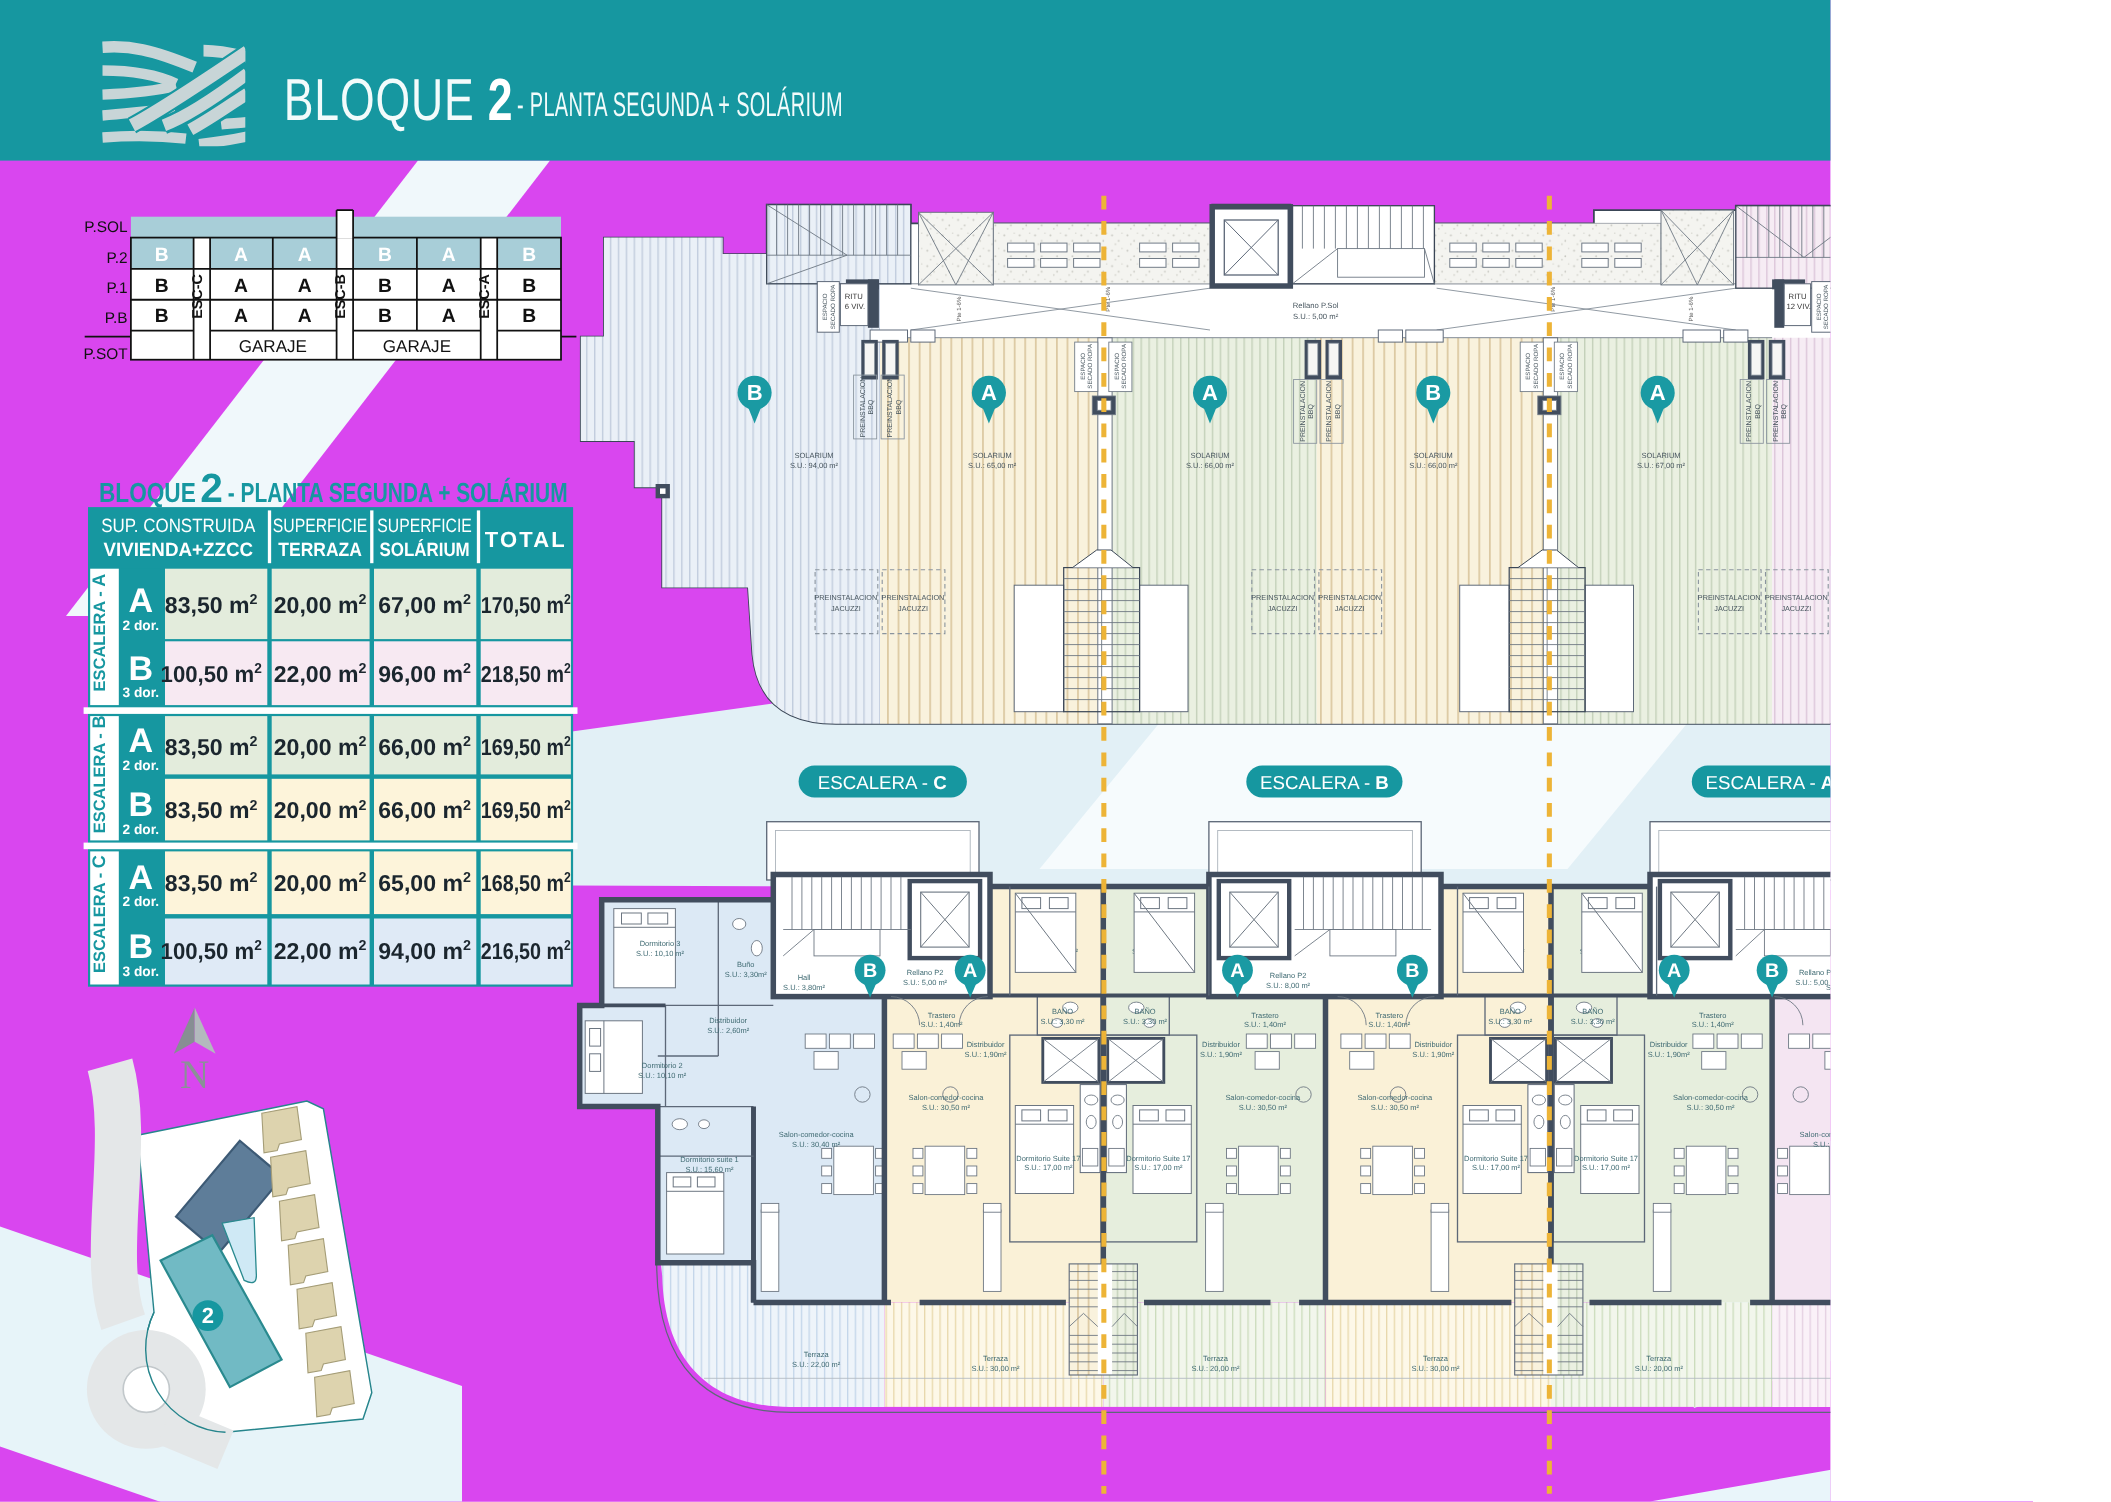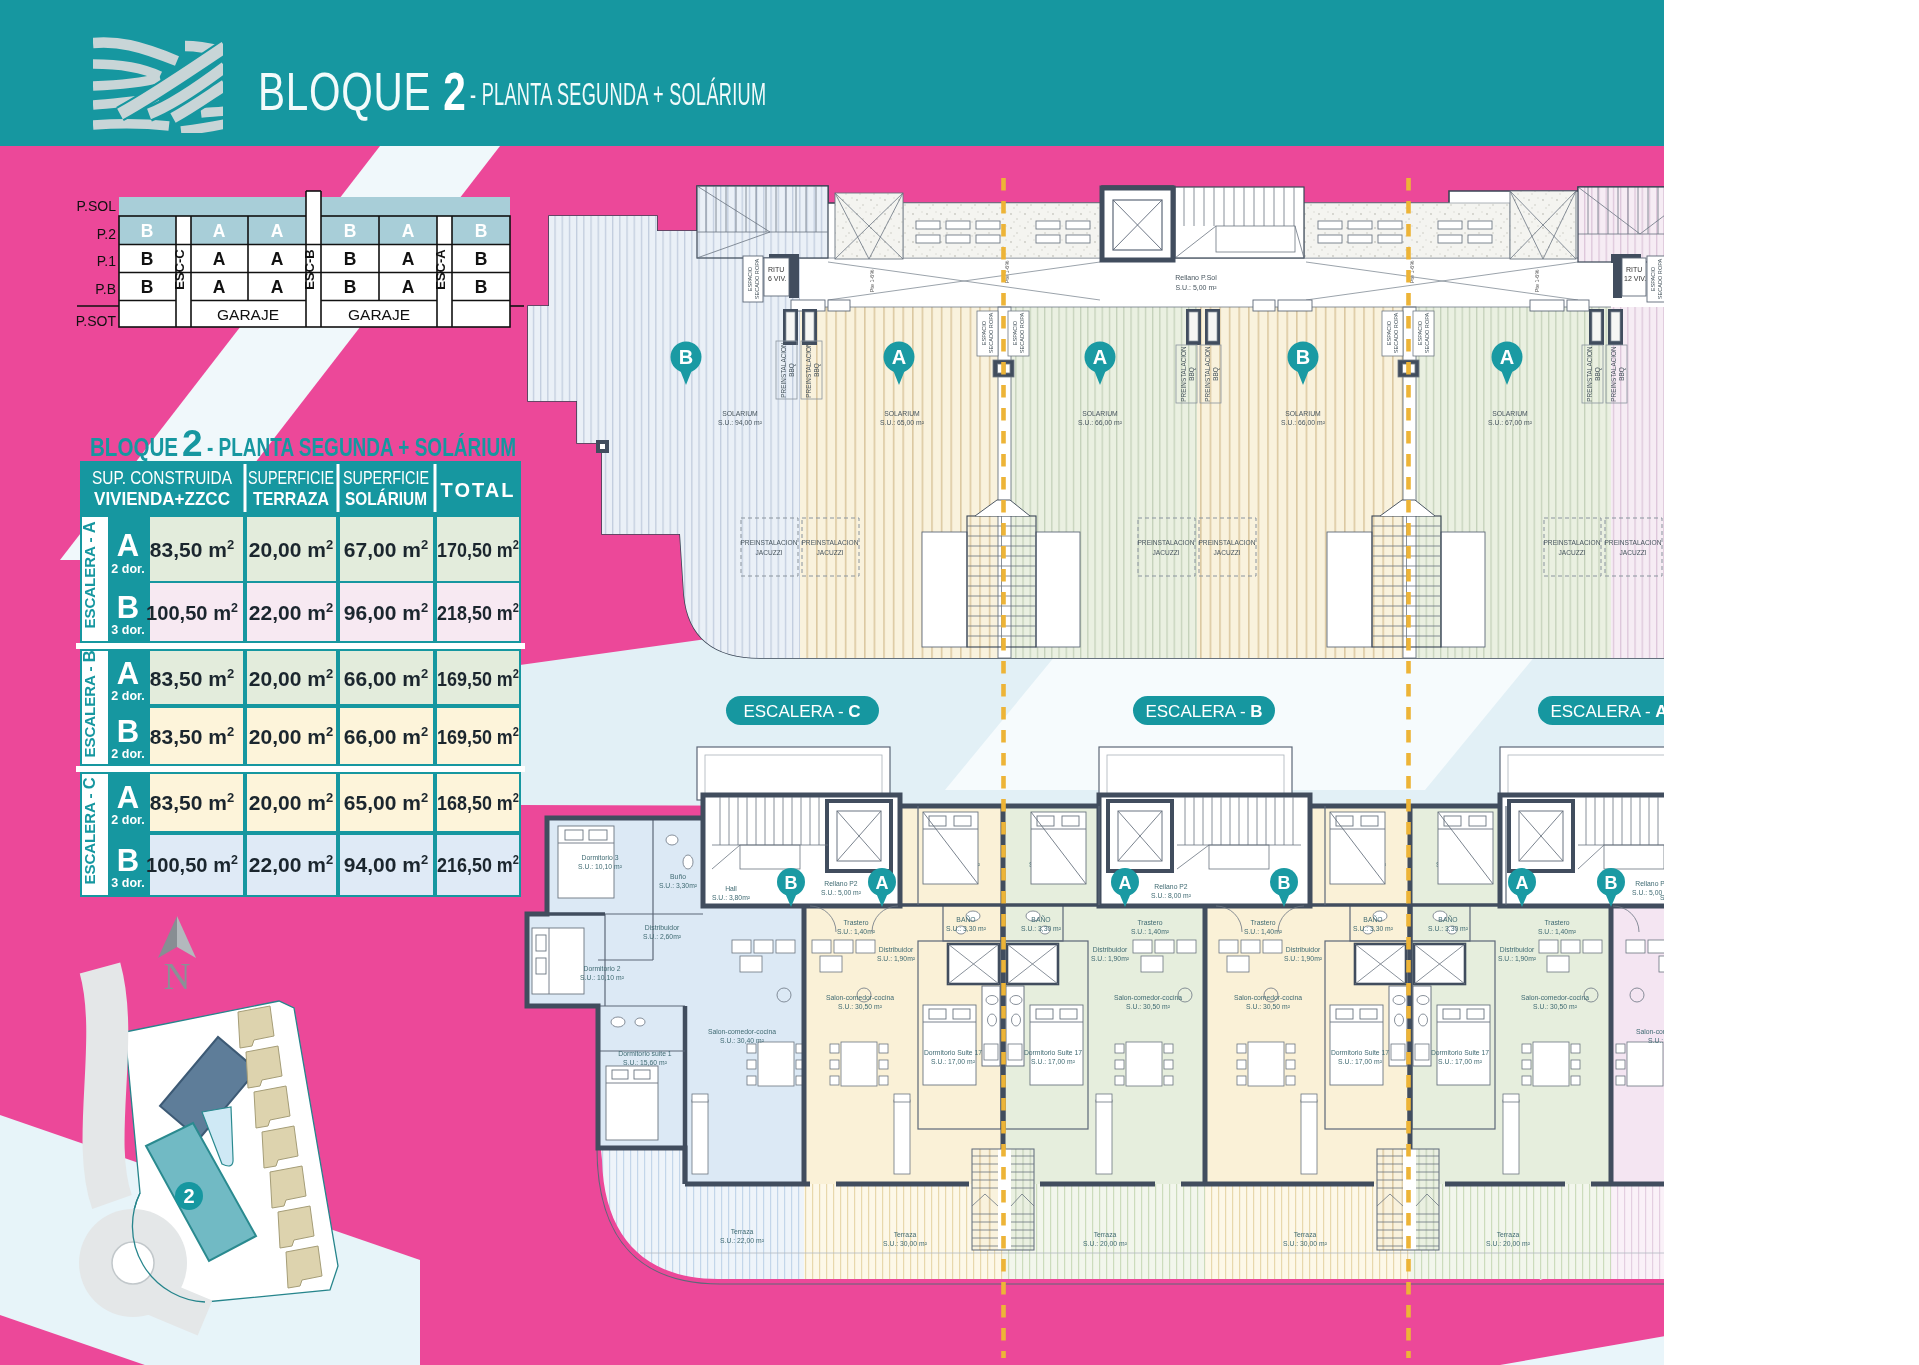--- a/index.html
+++ b/index.html
@@ -1,17 +1,17 @@
 <!DOCTYPE html>
 <html><head>
 <meta charset="utf-8">
 <style>
 html,body{margin:0;padding:0;}
 body{width:1919px;height:1365px;overflow:hidden;background:#fff;font-family:"Liberation Sans",sans-serif;}
-.page{position:relative;width:1664px;height:1365px;overflow:hidden;background:#ec4899;text-align:center;}
+.page{position:relative;width:1664px;height:1365px;overflow:hidden;background:#d946ef;text-align:center;}
 .header{position:absolute;left:0;top:0;width:1919px;height:146px;background:#1697a0;}
 .title{position:absolute;left:258px;top:0px;color:#f2fbfb;white-space:nowrap;}
 .t1{position:absolute;left:0;top:60px;font-size:54px;letter-spacing:1px;transform:scaleX(.75);transform-origin:0 0;}
 .t1b{font-weight:700;color:#fff;}
 .t2{position:absolute;left:212px;top:77px;font-size:31px;letter-spacing:.5px;transform:scaleX(.585);transform-origin:0 0;}
 #logo{position:absolute;}
 </style>
 </head>
 <body>
 <div class="page">

